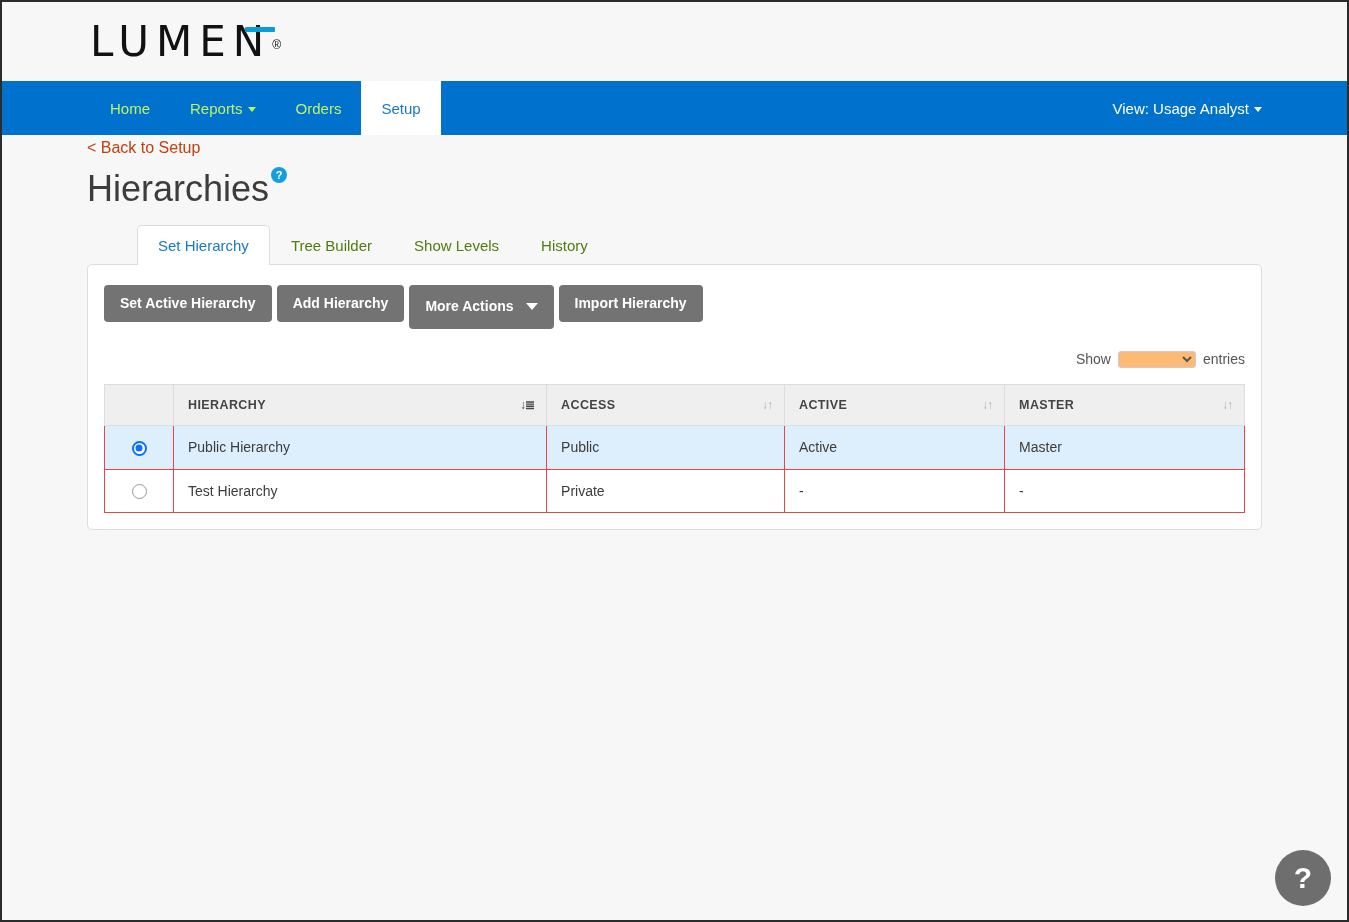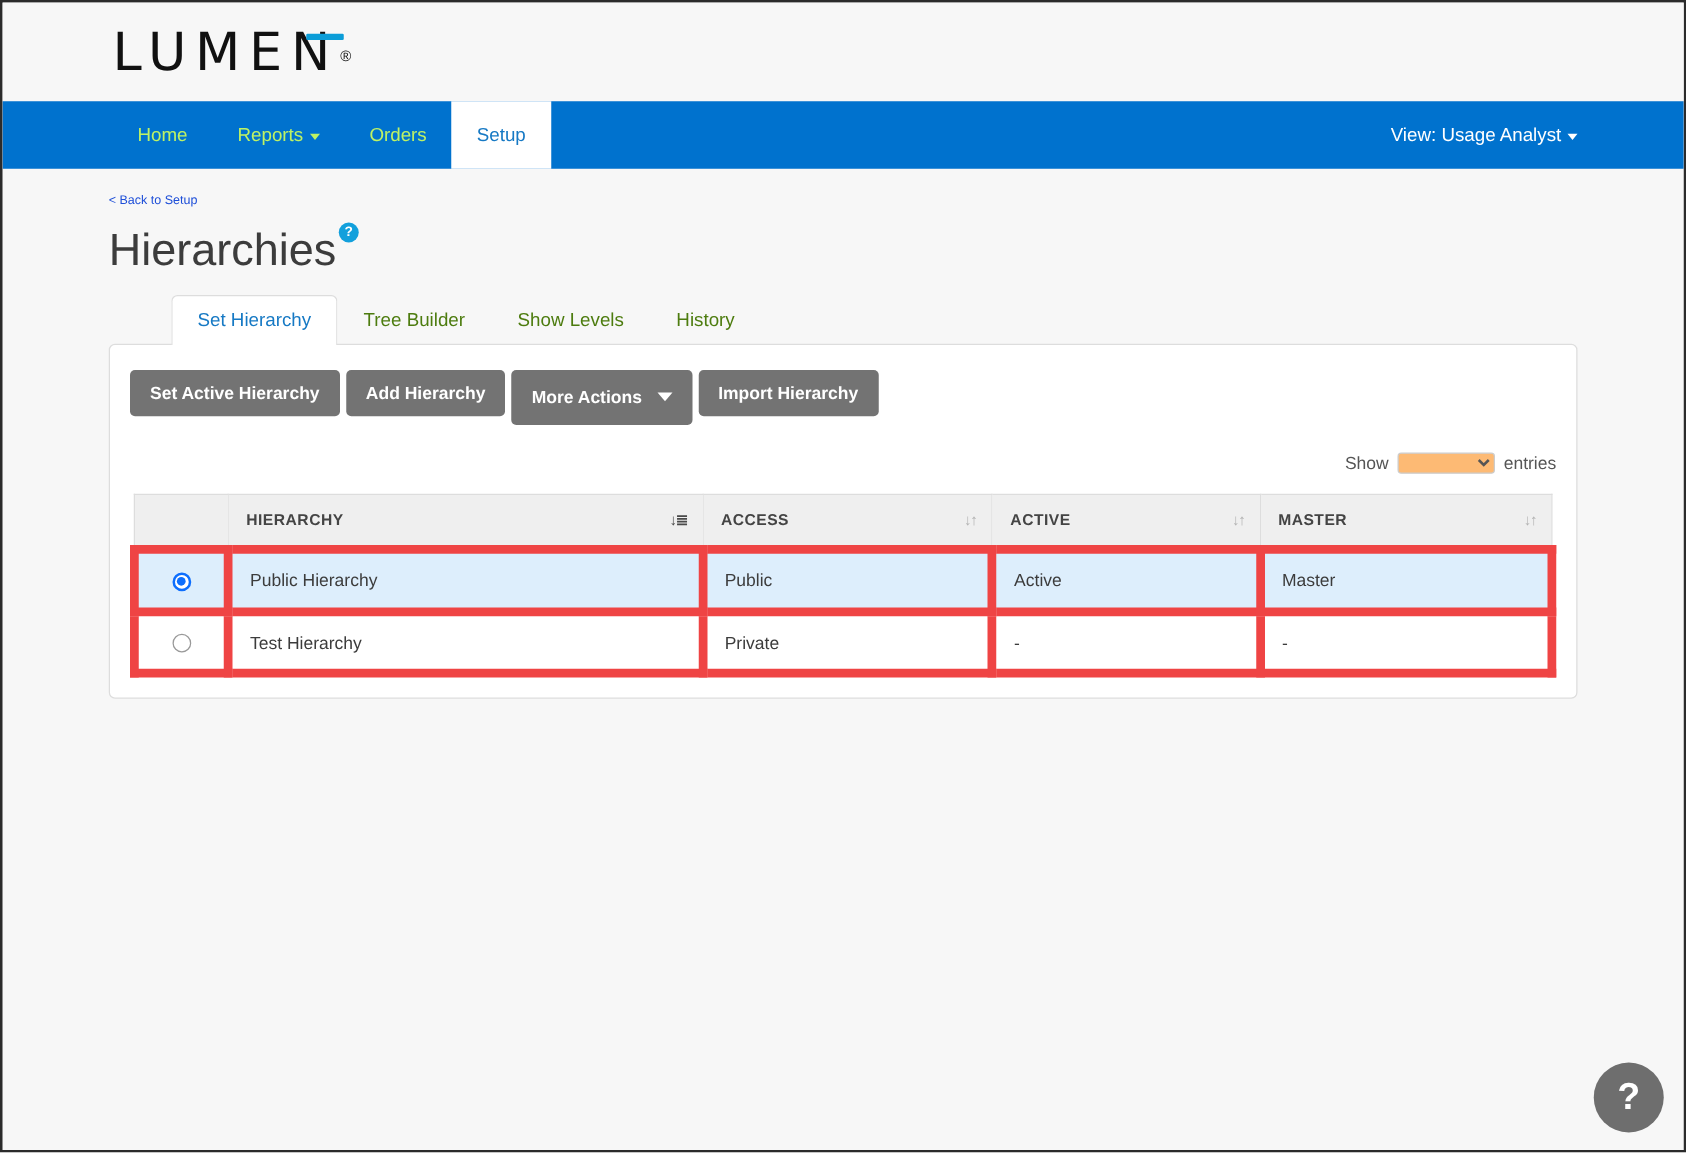--- a/index.html
+++ b/index.html
@@ -108,23 +108,23 @@
     font-size: 15px;
     cursor: pointer;
   }
 
   
   .content {
     padding: 0 85px;
   }
   .back-link {
     display: inline-block;
-    margin-top: 20px;
-    color: #1d4ed8;
-    font-size: 10px;
+    margin-top: 4px;
+    color: #c2410c;
+    font-size: 16px;
     text-decoration: none;
     cursor: pointer;
   }
   .page-title-row {
     margin-top: 14px;
     display: flex;
     align-items: flex-start;
   }
   .page-title {
     font-size: 36px;
@@ -263,21 +263,21 @@
     position: relative;
     vertical-align: middle;
     cursor: pointer;
   }
   table.data-table th.radio-col {
     width: 40px;
     cursor: default;
   }
   table.data-table td {
     padding: 13px 14px;
-    border: 7px solid #ef4444;
+    border: 1px solid #ef4444;
     color: #3c3c3c;
     font-size: 14px;
     vertical-align: middle;
   }
   tr.row-selected td {
     background: #ddeefc;
   }
   td.radio-cell {
     text-align: center;
     width: 40px;

